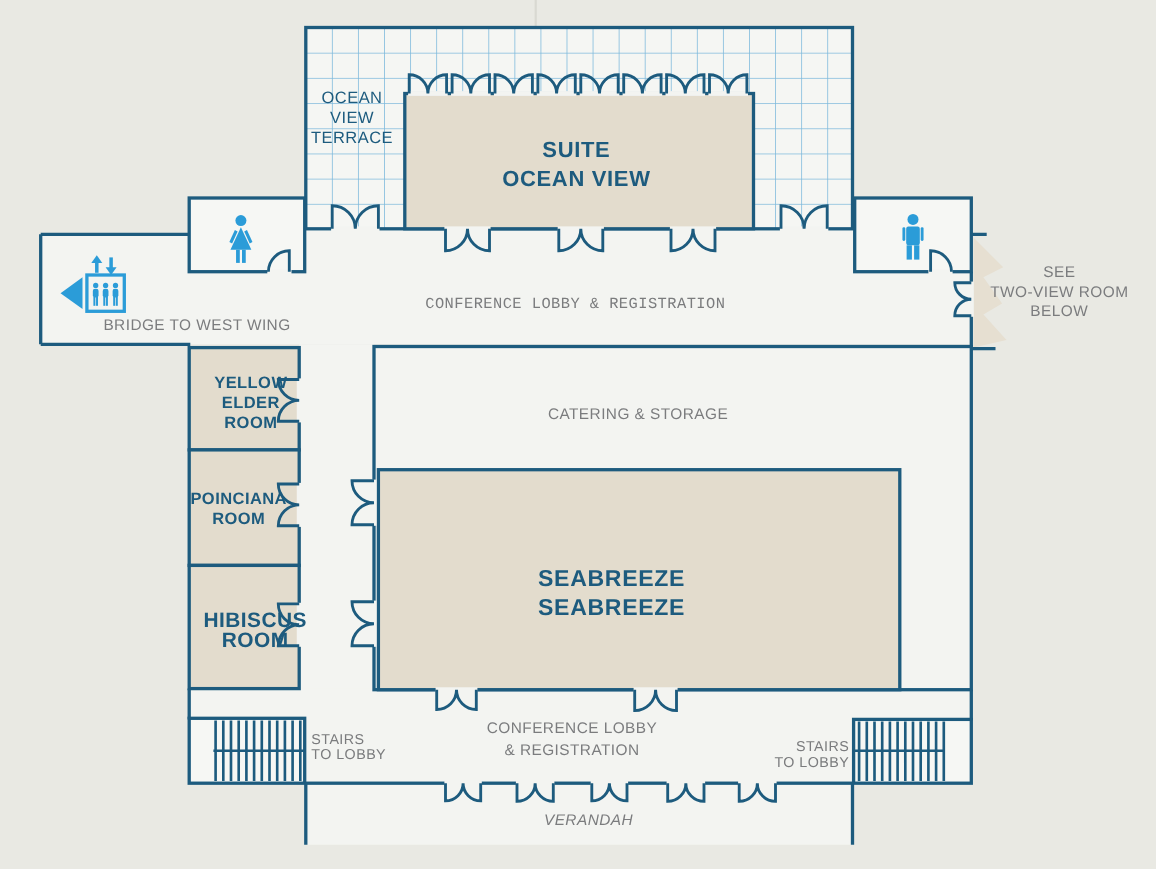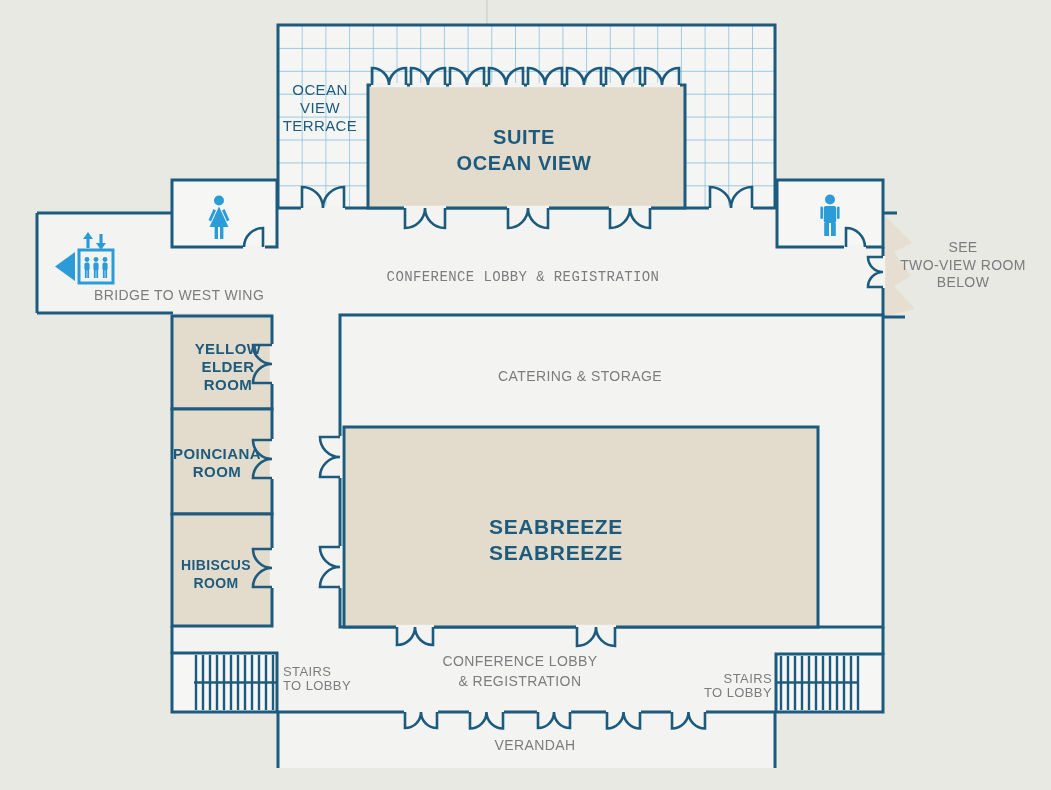--- a/index.html
+++ b/index.html
@@ -230,21 +230,21 @@
     <span>YELLOW</span>
     <span>ELDER</span>
     <span>ROOM</span>
   </div>
 
   <div class="lbl bluebold center" style="left:217px;top:445px;font-size:15px;line-height:18px;">
     <span>POINCIANA</span>
     <span>ROOM</span>
   </div>
 
-  <div class="lbl bluebold center" style="left:216px;top:556px;font-size:14px;line-height:18px;">
+  <div class="lbl bluebold center" style="left:232px;top:556px;font-size:19px;line-height:18px;">
     <span>HIBISCUS</span>
     <span>ROOM</span>
   </div>
 
   <div class="lbl gray center" style="left:580px;top:368px;font-size:14px;">
     <span>CATERING &amp; STORAGE</span>
   </div>
 
   <div class="lbl bluebold center" style="left:556px;top:514px;font-size:21px;line-height:26px;letter-spacing:.6px;">
     <span>SEABREEZE</span>
@@ -259,17 +259,17 @@
   <div class="lbl gray rightalign" style="left:772px;top:672px;font-size:13px;line-height:14px;">
     <span>STAIRS</span>
     <span>TO LOBBY</span>
   </div>
 
   <div class="lbl gray center" style="left:520px;top:651px;font-size:14px;line-height:20px;">
     <span>CONFERENCE LOBBY</span>
     <span>&amp; REGISTRATION</span>
   </div>
 
-  <div class="lbl gray center" style="left:535px;top:737px;font-size:14px;">
+  <div class="lbl gray center" style="left:535px;top:737px;font-size:14px;font-style:italic;">
     <span>VERANDAH</span>
   </div>
 
 </div>
 
 </body></html>

